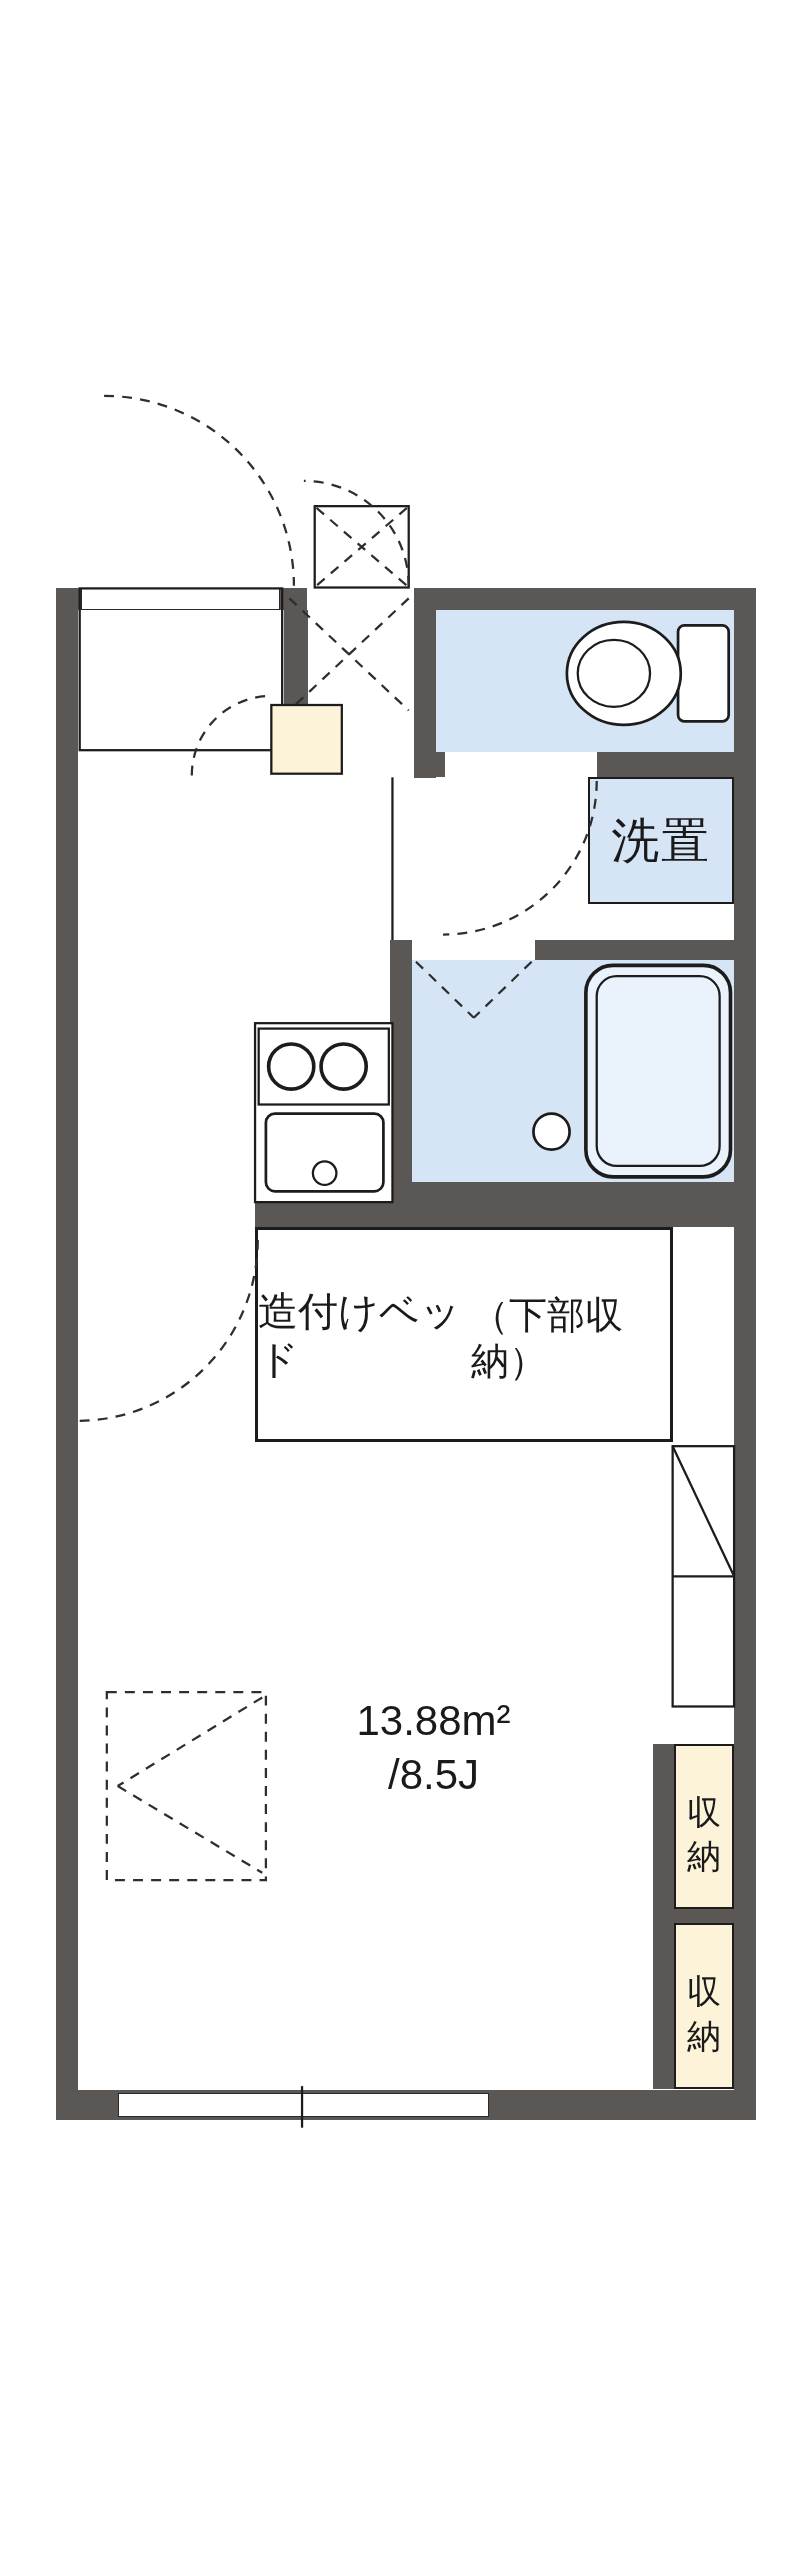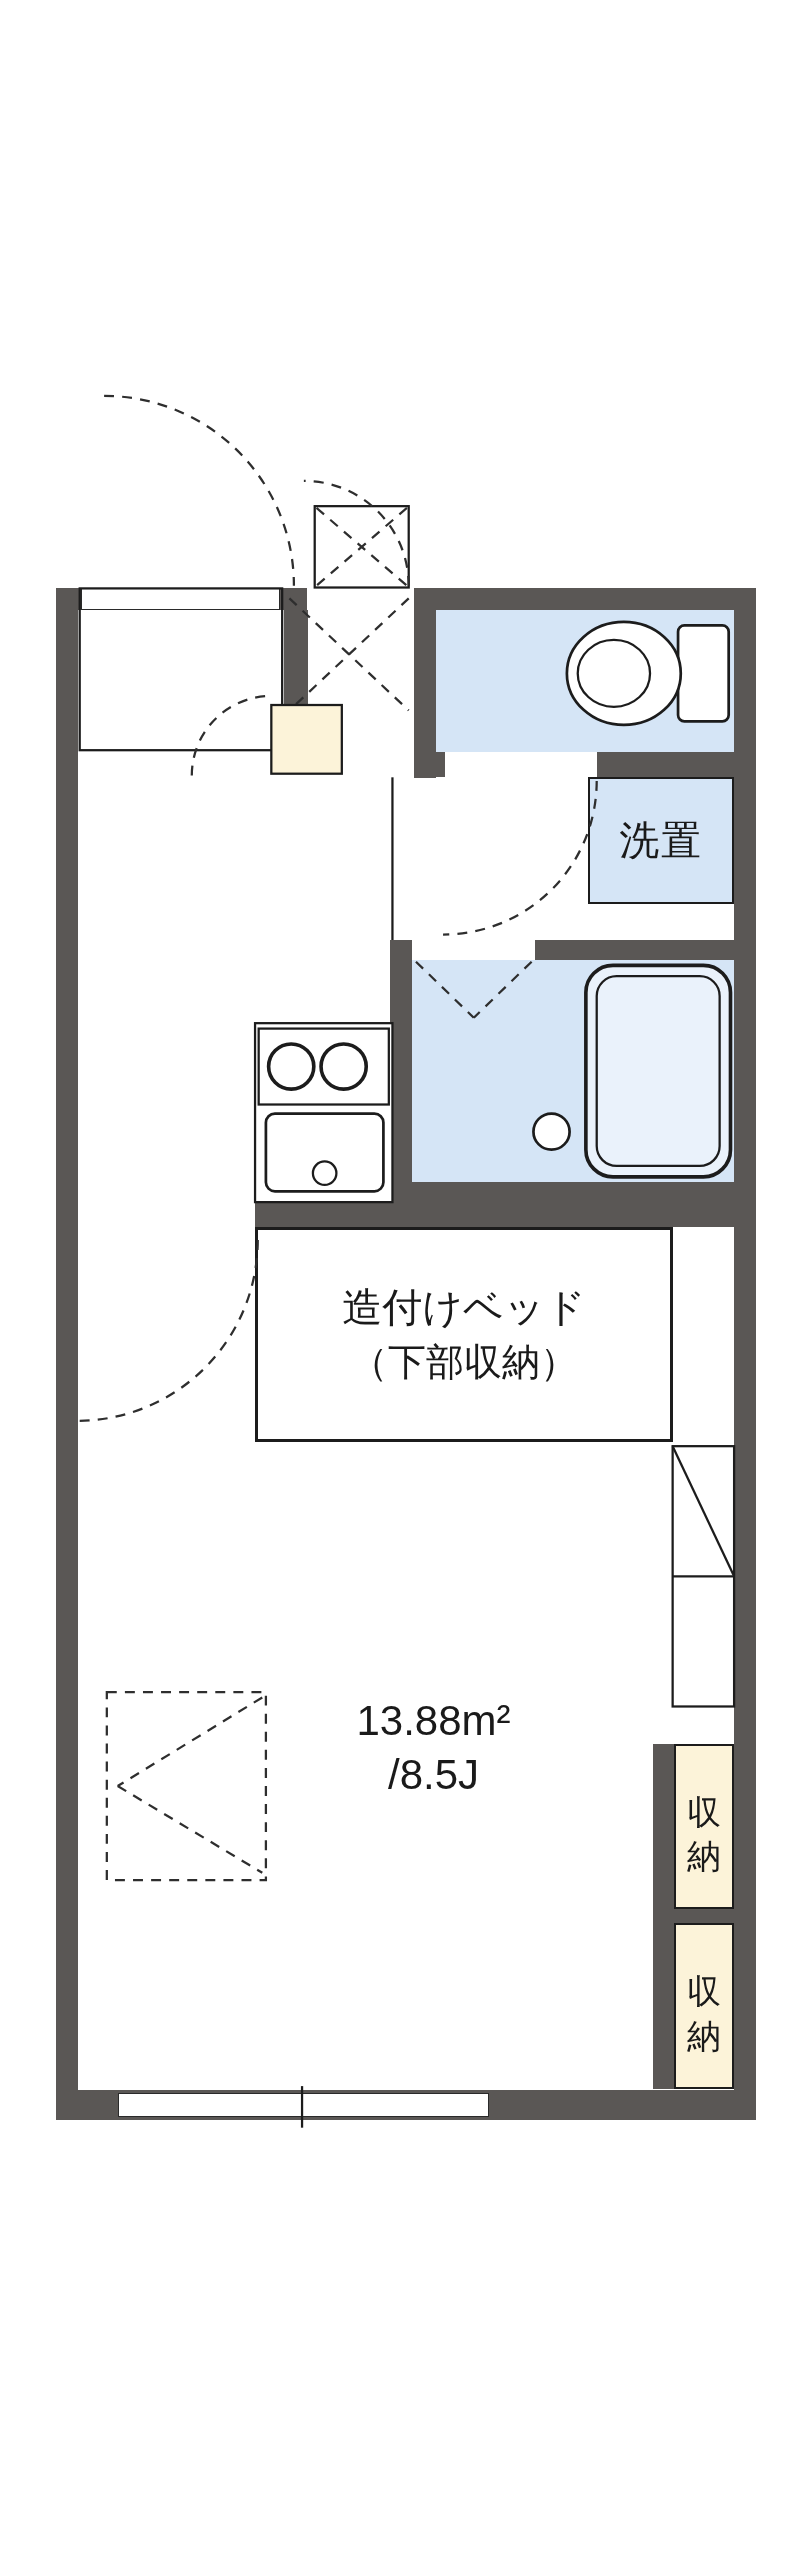--- a/index.html
+++ b/index.html
@@ -4,24 +4,24 @@
 <style>
   html,body{margin:0;padding:0;background:#fff;}
   .page{position:relative;width:812px;height:2576px;background:var(--background,#ffffff);
         font-family:"Liberation Sans","DejaVu Sans",sans-serif;color:#1a1a1a;overflow:hidden;}
   .wall{position:absolute;background:var(--wall,#5a5755);}
   .floor-wet{position:absolute;background:var(--wet-area,#d5e5f6);}
   .gap{position:absolute;background:#ffffff;}
   .window{position:absolute;background:#ffffff;border:1.8px solid #2a2a2a;box-sizing:border-box;}
   .box{position:absolute;box-sizing:border-box;border:2.7px solid var(--line,#1c1c1c);
        display:flex;align-items:center;justify-content:center;}
-  .laundry-box{background:var(--wet-area,#d5e5f6);font-size:40px;letter-spacing:1.8px;}
-  .bed-box{background:#ffffff;border-width:3.6px;flex-direction:column;}
+  .laundry-box{background:var(--wet-area,#d5e5f6);font-size:48px;letter-spacing:1.8px;}
+  .bed-box{background:#ffffff;border-width:3.6px;flex-direction:row;}
   .bed-box .l1{font-size:40px;line-height:1.2;}
-  .bed-box .l2{font-size:38px;line-height:1.2;margin-top:9px;text-align:center;}
+  .bed-box .l2{font-size:38px;line-height:1.2;margin-top:9px;}
   .storage-box{background:var(--storage-fill,#fcf3d9);}
   .storage-box .v{width:1.15em;font-size:34px;line-height:1.3;text-align:center;word-break:break-all;margin-top:15px;}
   .room-label{position:absolute;text-align:center;}
   .room-label .name{font-size:56px;letter-spacing:9px;padding-left:9px;}
   .room-label .area{font-size:42px;margin-top:18px;}
   .room-label .tatami{font-size:42px;margin-top:6px;}
   svg.overlay{position:absolute;left:0;top:0;pointer-events:none;}
   .sld{fill:none;stroke:var(--line,#1c1c1c);stroke-width:3;}
   .sld2{fill:none;stroke:var(--line,#1c1c1c);stroke-width:2.5;}
   .sld4{fill:none;stroke:var(--line,#1c1c1c);stroke-width:4;}

